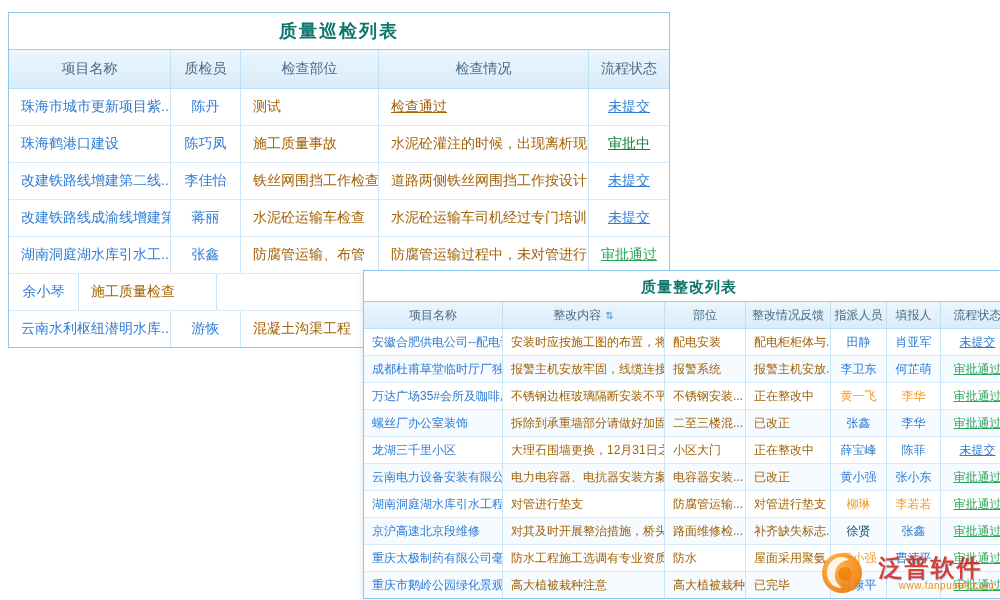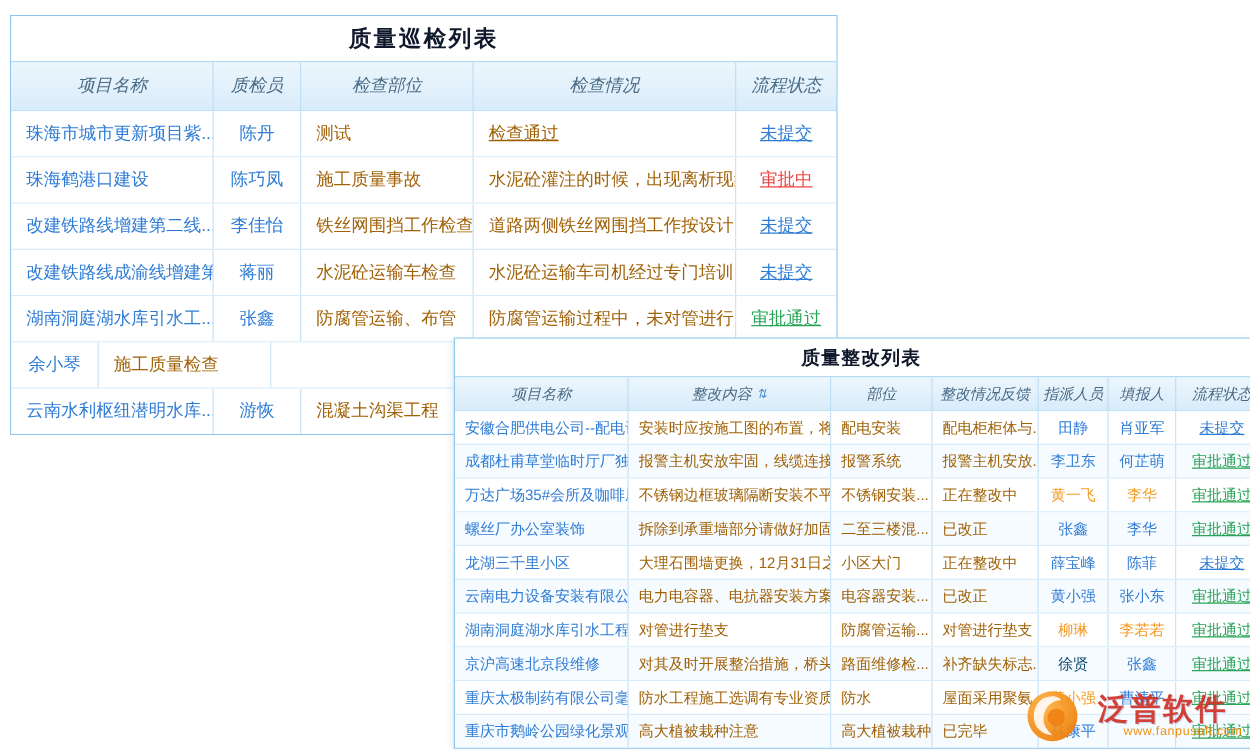--- a/index.html
+++ b/index.html
@@ -3,29 +3,29 @@
 <meta charset="utf-8">
 <style>
   * { margin:0; padding:0; box-sizing:border-box; }
   html,body { width:1000px; height:600px; background:#fff; overflow:hidden; }
   body { font-family:"Liberation Sans", sans-serif; position:relative; color:#444; }
 
   .panel { position:absolute; background:#fff; border:1px solid #8fc7ec; }
   .panel.t1 { left:8px;  top:12px;  width:662px; z-index:1; }
   .panel.t2 { left:363px; top:270px; width:652px; z-index:5; box-shadow:-2px 2px 6px rgba(120,160,200,.18); }
 
-  .panel-title { text-align:center; font-weight:bold; color:#0f172a;
+  .panel-title { text-align:center; font-weight:bold; color:#0f766e;
                  border-bottom:1px solid #9ecfee; background:#fff; }
   .t1 .panel-title { height:37px; line-height:37px; font-size:18px; letter-spacing:2px; }
   .t2 .panel-title { height:31px; line-height:31px; font-size:15px; letter-spacing:1px; }
 
   .row { display:flex; width:100%; }
   .thead { background:linear-gradient(#ecf6fd,#d9ecfa); border-bottom:1px solid #bfe0f5; }
   .th { display:flex; align-items:center; justify-content:center;
-        border-right:1px solid #bfe0f5; color:#4a6b85; overflow:hidden; white-space:nowrap; flex-shrink:0;font-style:italic; }
+        border-right:1px solid #bfe0f5; color:#4a6b85; overflow:hidden; white-space:nowrap; flex-shrink:0; }
   .t1 .th { height:38px; font-size:14px; }
   .t2 .th { height:26px; font-size:12px; }
 
   .cell { display:flex; align-items:center; border-right:1px solid #c9e5f8;
           overflow:hidden; white-space:nowrap; text-overflow:ellipsis; flex-shrink:0; }
   .r36 .cell { height:36px; font-size:14px; }
   .r26 .cell { height:26px; font-size:12px; }
   .body-row { border-bottom:1px solid #d8ebfa; background:#fff; }
   .tbody .body-row:last-child { border-bottom:none; }
   .t2 .tbody .body-row:nth-child(even) { background:#f6fbff; }
@@ -73,21 +73,21 @@
         <div class="cell t1c1 ac link">陈丹</div>
         <div class="cell t1c2 al dark">测试</div>
         <div class="cell t1c3 al dark u">检查通过</div>
         <div class="cell t1c4 ac u" style="color: rgb(46, 124, 213);">未提交</div>
       </div>
       <div class="row body-row r36">
         <div class="cell t1c0 al link">珠海鹤港口建设</div>
         <div class="cell t1c1 ac link">陈巧凤</div>
         <div class="cell t1c2 al dark">施工质量事故</div>
         <div class="cell t1c3 al dark">水泥砼灌注的时候，出现离析现象</div>
-        <div class="cell t1c4 ac u" style="color: #ef4444;">审批中</div>
+        <div class="cell t1c4 ac u" style="color: #15803d;">审批中</div>
       </div>
       <div class="row body-row r36">
         <div class="cell t1c0 al link">改建铁路线增建第二线...</div>
         <div class="cell t1c1 ac link">李佳怡</div>
         <div class="cell t1c2 al dark">铁丝网围挡工作检查</div>
         <div class="cell t1c3 al dark">道路两侧铁丝网围挡工作按设计...</div>
         <div class="cell t1c4 ac u" style="color: rgb(46, 124, 213);">未提交</div>
       </div>
       <div class="row body-row r36">
         <div class="cell t1c0 al link">改建铁路线成渝线增建第...</div>

